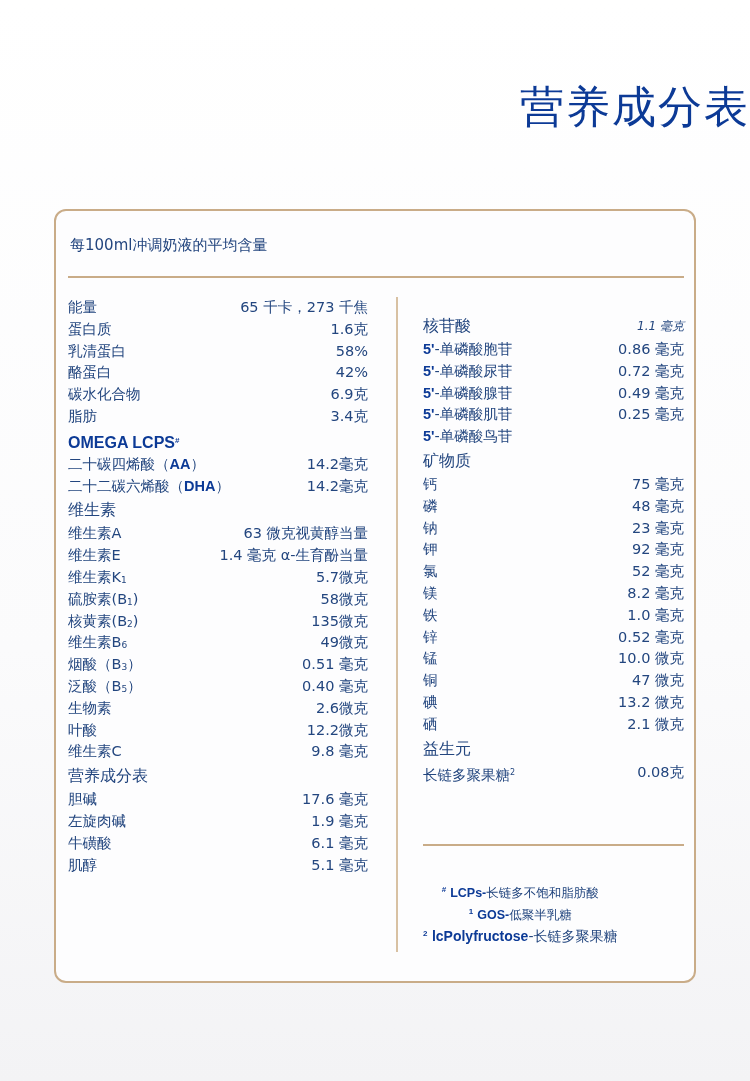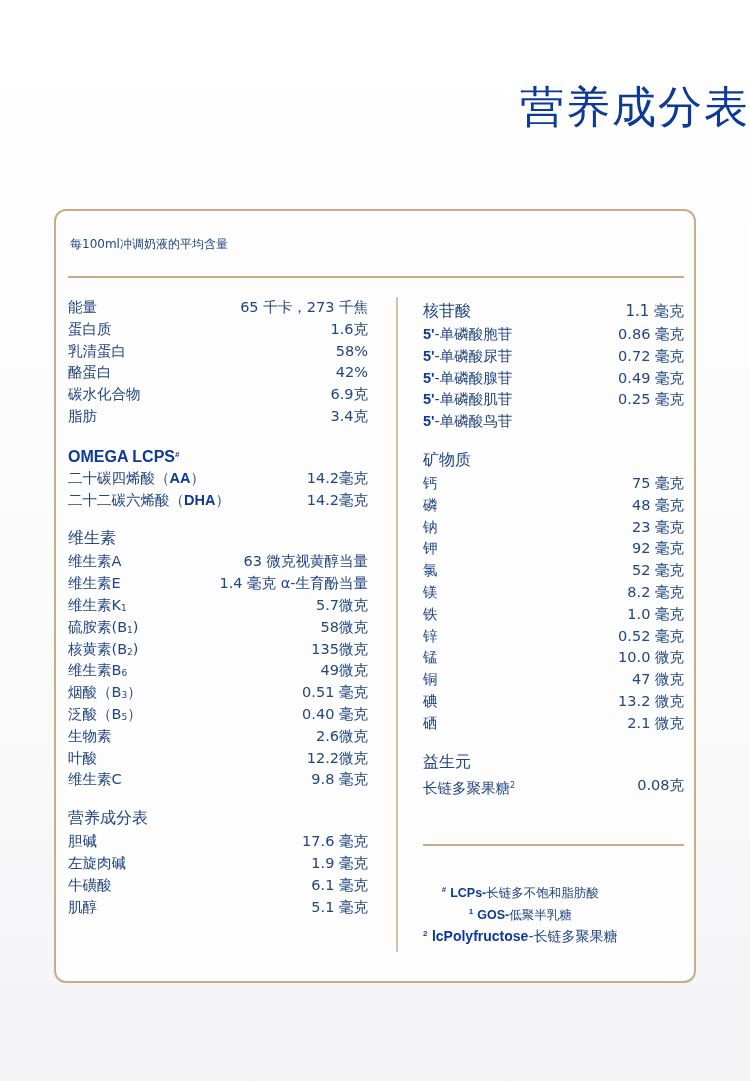--- a/index.html
+++ b/index.html
@@ -14,36 +14,36 @@
     position:absolute; top:78px; left:0; width:750px; text-align:right;
     font-size:44px; color:#0c3a96; letter-spacing:2px; font-weight:normal;
     font-family: "DejaVu Sans", sans-serif;
   }
   .card {
     position:absolute; left:54px; top:209px; width:642px; height:774px;
     border:2px solid #c9ac88; border-radius:12px; box-sizing:border-box;
     background:#fdfdfe;
   }
   .subtitle {
-    position:absolute; left:14px; top:25px; font-size:12px; color:#24467f;
+    position:absolute; left:14px; top:25px; font-size:15px; color:#24467f;
     font-family:"DejaVu Sans", sans-serif;
   }
   .hline {
     position:absolute; left:12px; width:616px; top:65px; height:2px; background:#c9ac88;
   }
   .vline {
     position:absolute; left:340px; top:86px; width:2px; height:655px; background:#d8c1a3;
   }
   .col { position:absolute; font-size:14.5px; font-family:"DejaVu Sans", sans-serif; }
   .col.left { left:12px; top:86px; width:300px; }
   .col.right { left:367px; top:86px; width:261px; }
   .row { display:flex; justify-content:space-between; height:21.8px; line-height:21.8px; color:#23467f; }
   .row .v { white-space:nowrap; }
-  .sec { font-size:16px; height:26px; line-height:26px; color:#23467f; margin-top:14px; }
-  .sec.first { margin-top:1px; }
+  .sec { font-size:16px; height:26px; line-height:26px; color:#23467f; margin-top:0; }
+  .sec.first { margin-top:16px; }
   .sec.bold { font-family:"Liberation Sans", sans-serif; font-weight:bold; color:#0c3a96; font-size:16px; }
   .b { font-weight:bold; font-family:"Liberation Sans", sans-serif; color:#0c3a96; }
   sub { font-size:9px; vertical-align:-1px; }
   sup { font-size:8px; vertical-align:5px; }
   .hline2 {
     position:absolute; left:367px; width:261px; top:633px; height:2px; background:#c9ac88;
   }
   .notes { position:absolute; left:367px; top:668px; font-size:12.5px; color:#23467f; font-family:"DejaVu Sans", sans-serif;text-align:center; }
   .notes div { height:22px; line-height:22px; }
   .notes .big { font-size:14px; }
@@ -164,21 +164,21 @@
           <span>肌醇</span>
           <span class="v">5.1 毫克</span>
         </div>
       </div>
   </div>
 
   <div class="col right">
     <div id="nuc">
         <div class="sec first" style="display: flex; justify-content: space-between;">
           <span>核苷酸</span>
-          <span style="font-size: 15px;">1.1 毫克</span>
+          <span style="font-size: 12px; font-style: italic;">1.1 毫克</span>
         </div>
         <div class="row">
           <span><span class="b">5'</span>-单磷酸胞苷</span>
           <span class="v">0.86 毫克</span>
         </div>
         <div class="row">
           <span><span class="b">5'</span>-单磷酸尿苷</span>
           <span class="v">0.72 毫克</span>
         </div>
         <div class="row">

